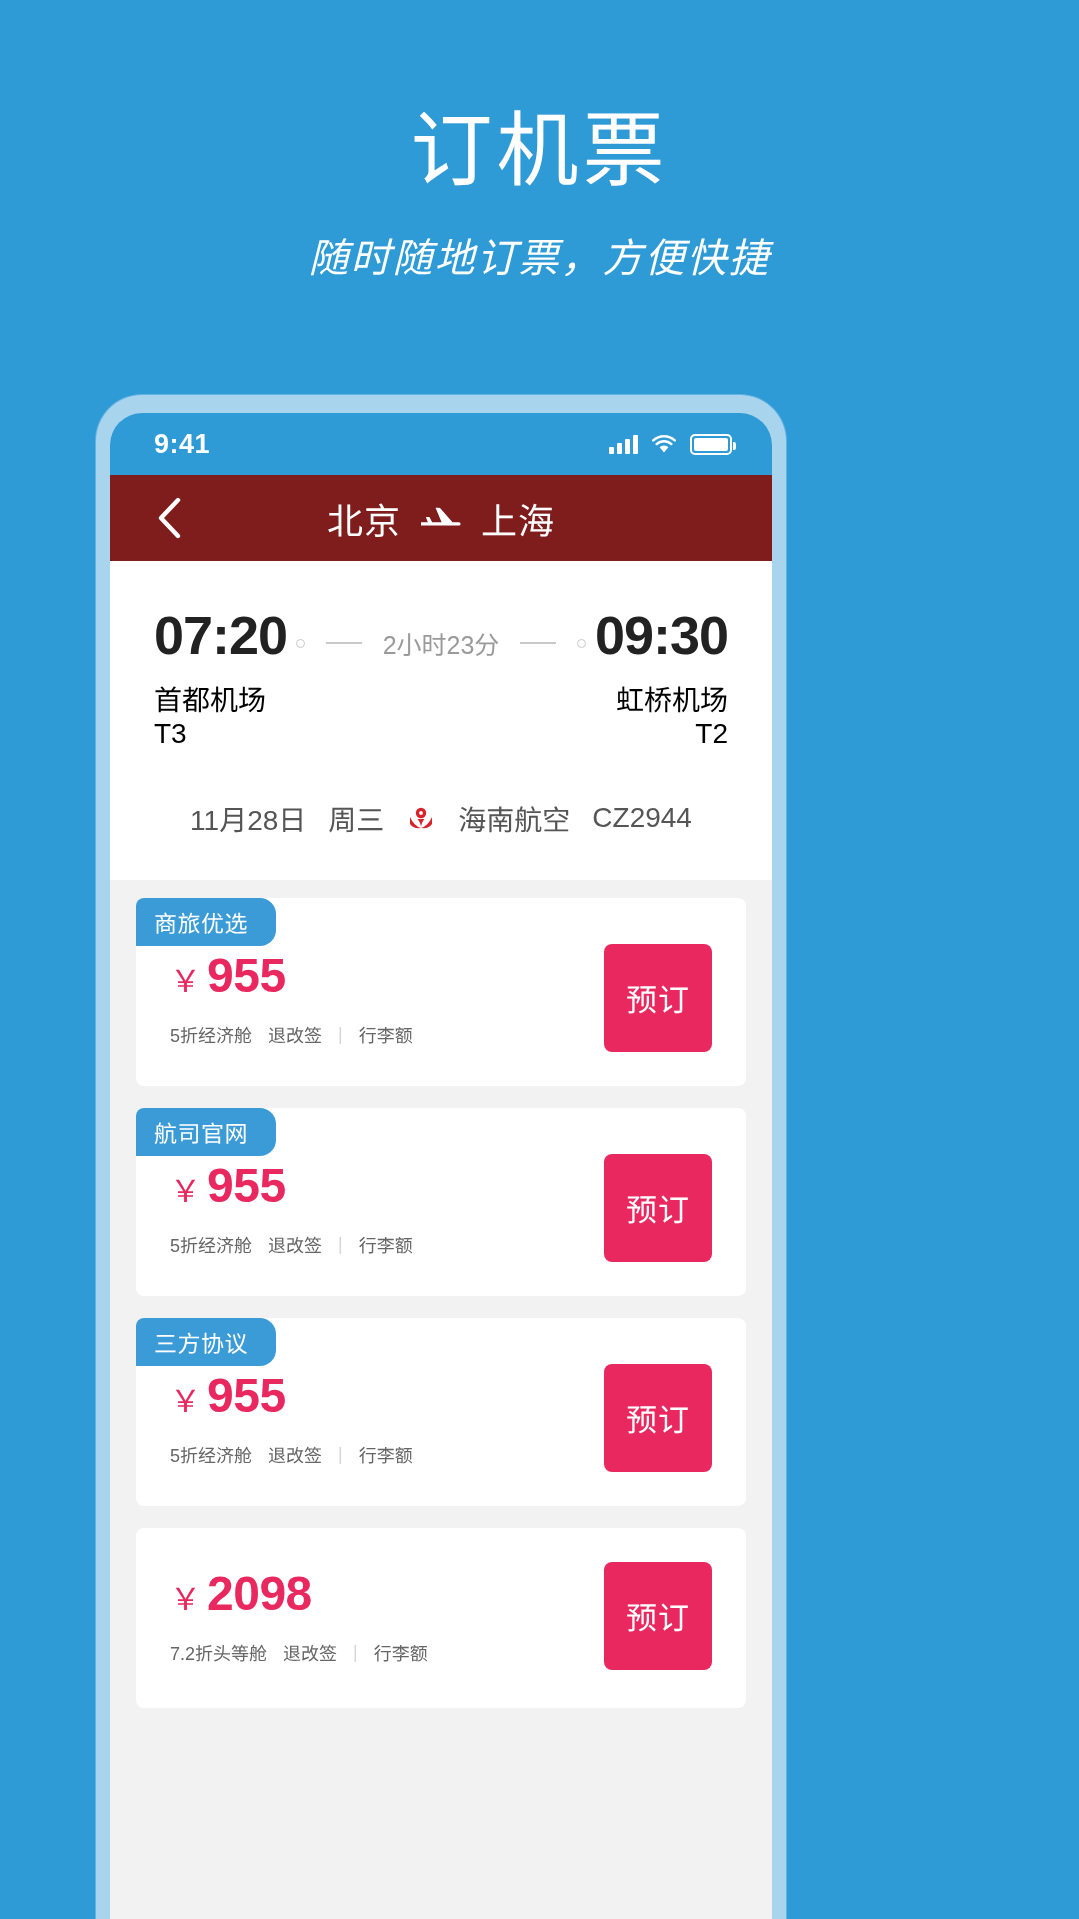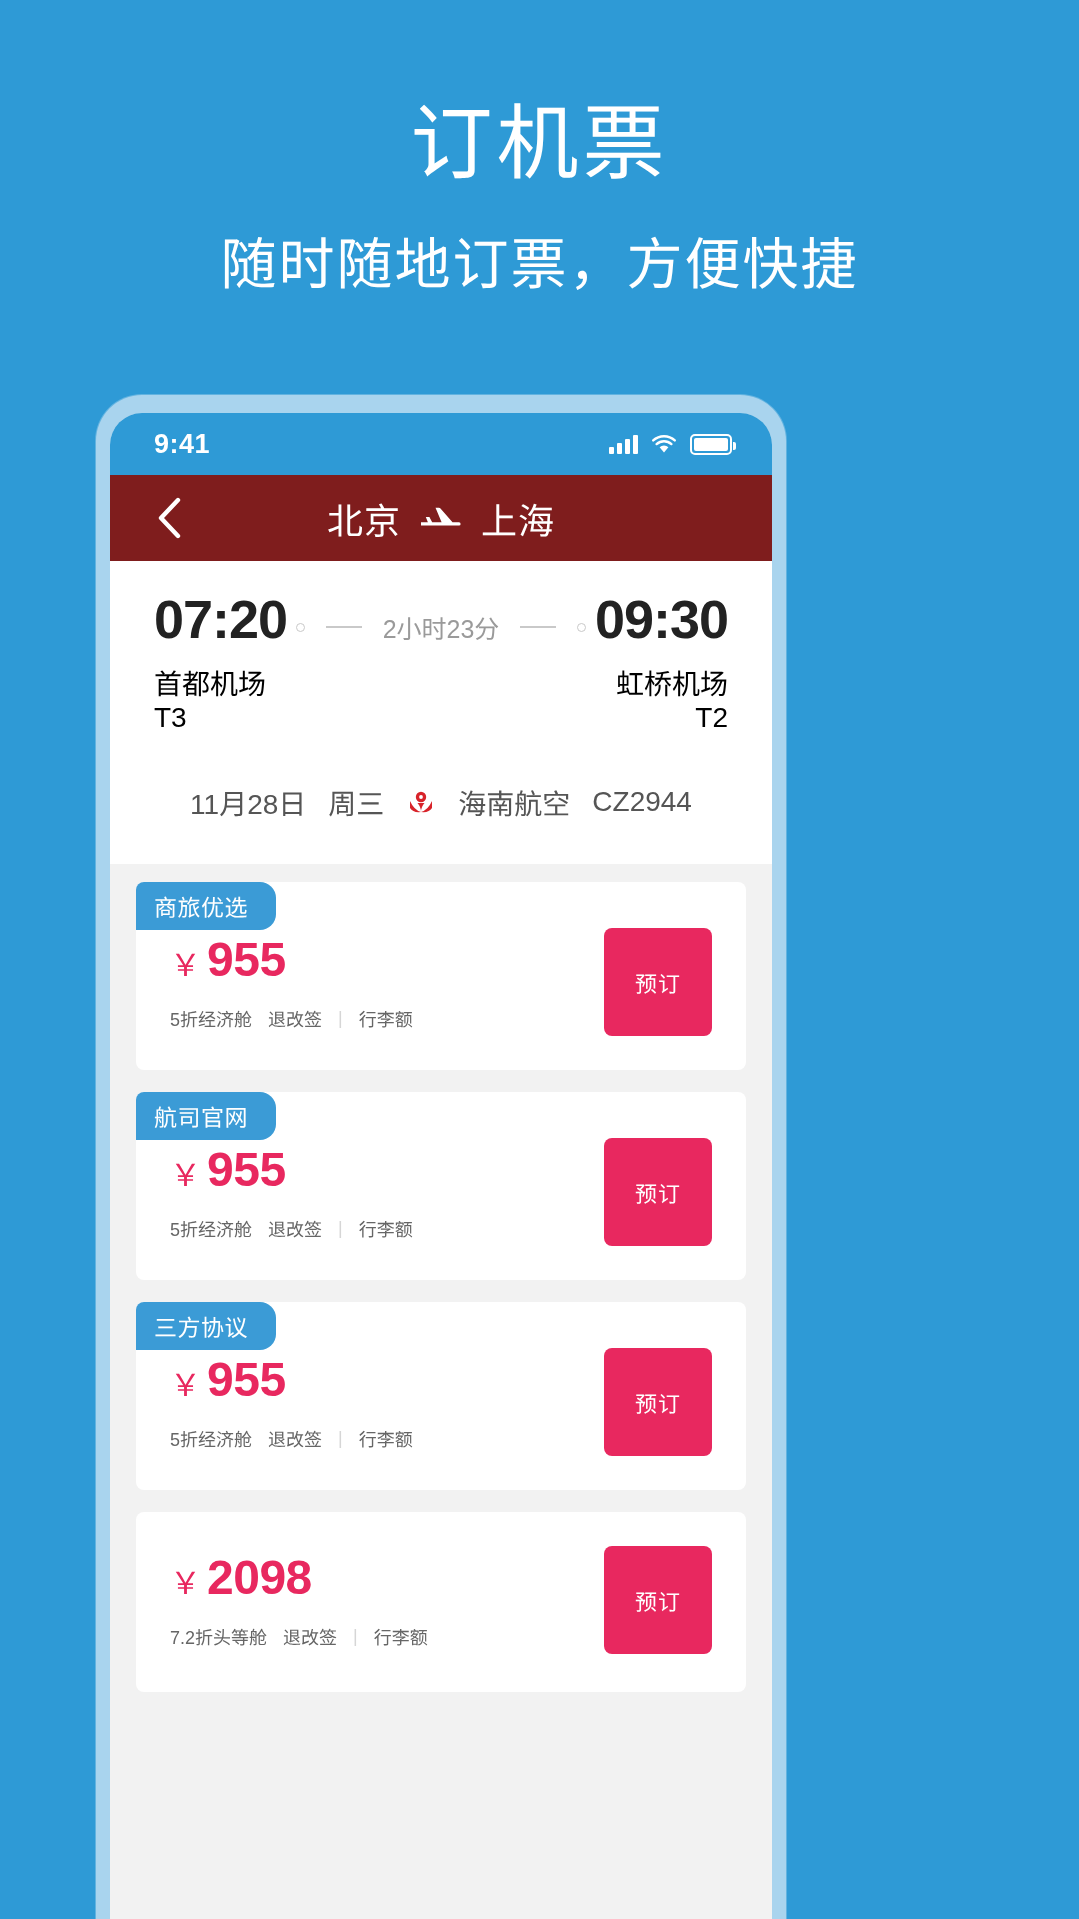--- a/index.html
+++ b/index.html
@@ -9,36 +9,37 @@
     font-family:"Liberation Sans","DejaVu Sans",sans-serif;
   }
   body {
     background:#2E9AD6;
     position:relative;
   }
 
   
   .promo {
     position:absolute;
-    top:8px; left:0; right:0;
+    top:15px; left:0; right:0;
     text-align:center;
     color:#ffffff;
   }
   .promo-title {
     margin-top:88px;
     font-size:82px;
     line-height:1.18;
     letter-spacing:4px;
     font-weight:400;
   }
   .promo-sub {
     margin-top:26px;
-    font-size:56px;
+    font-size:40px;
     letter-spacing:2px;
     font-weight:400;
+    font-style:italic;
   }
 
   
   .phone-frame {
     position:absolute;
     left:96px;
     top:395px;
     width:690px;
     height:1530px;
     background:#A9D4EE;
@@ -129,21 +130,21 @@
     display:flex;
     align-items:center;
     justify-content:center;
     gap:18px;
   }
   .plane-icon { display:flex; align-items:center; }
 
   
   .flight-card {
     background:#ffffff;
-    padding:30px 44px 42px 44px;
+    padding:46px 44px 42px 44px;
   }
   .flight-times {
     display:flex;
     align-items:flex-start;
     justify-content:space-between;
   }
   .leg { width:210px; }
   .leg.arr { text-align:right; }
   .leg-time {
     font-size:54px;
@@ -236,21 +237,21 @@
     color:#666666;
   }
   .attr-sep { color:#D6D6D6; }
   .book-btn {
     width:108px;
     min-height:108px;
     background:#E8285F;
     color:#ffffff;
     border:none;
     border-radius:8px;
-    font-size:22px;
+    font-size:31px;
     font-family:inherit;
     display:flex;
     align-items:center;
     justify-content:center;
     letter-spacing:1px;
     cursor:pointer;
   }
 </style>
 </head>
 <body>

